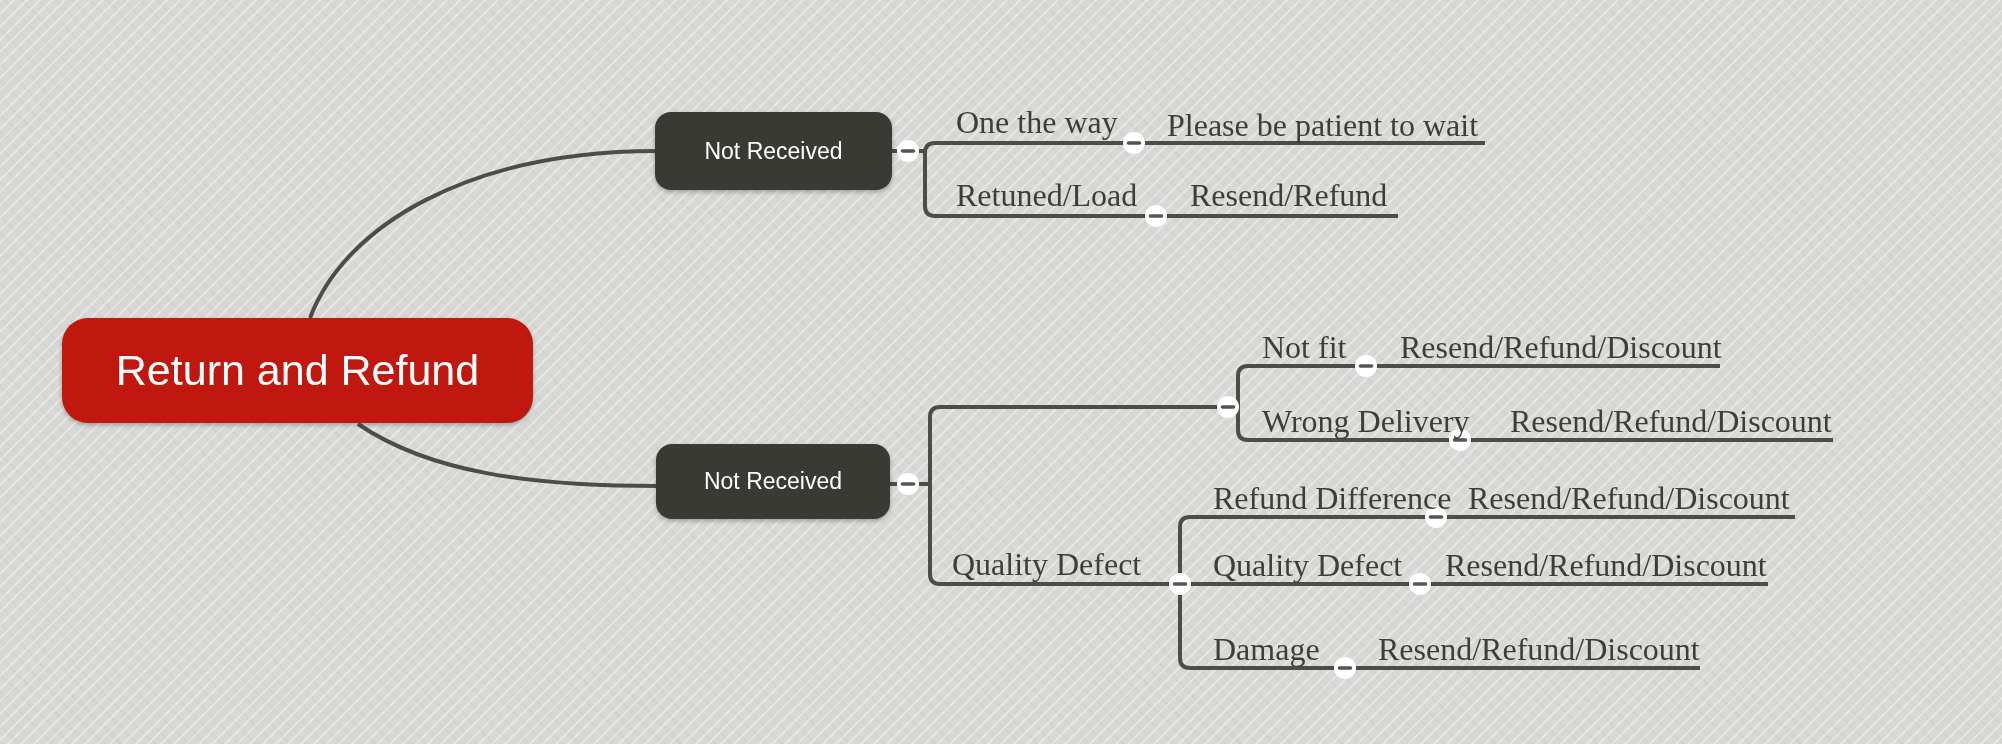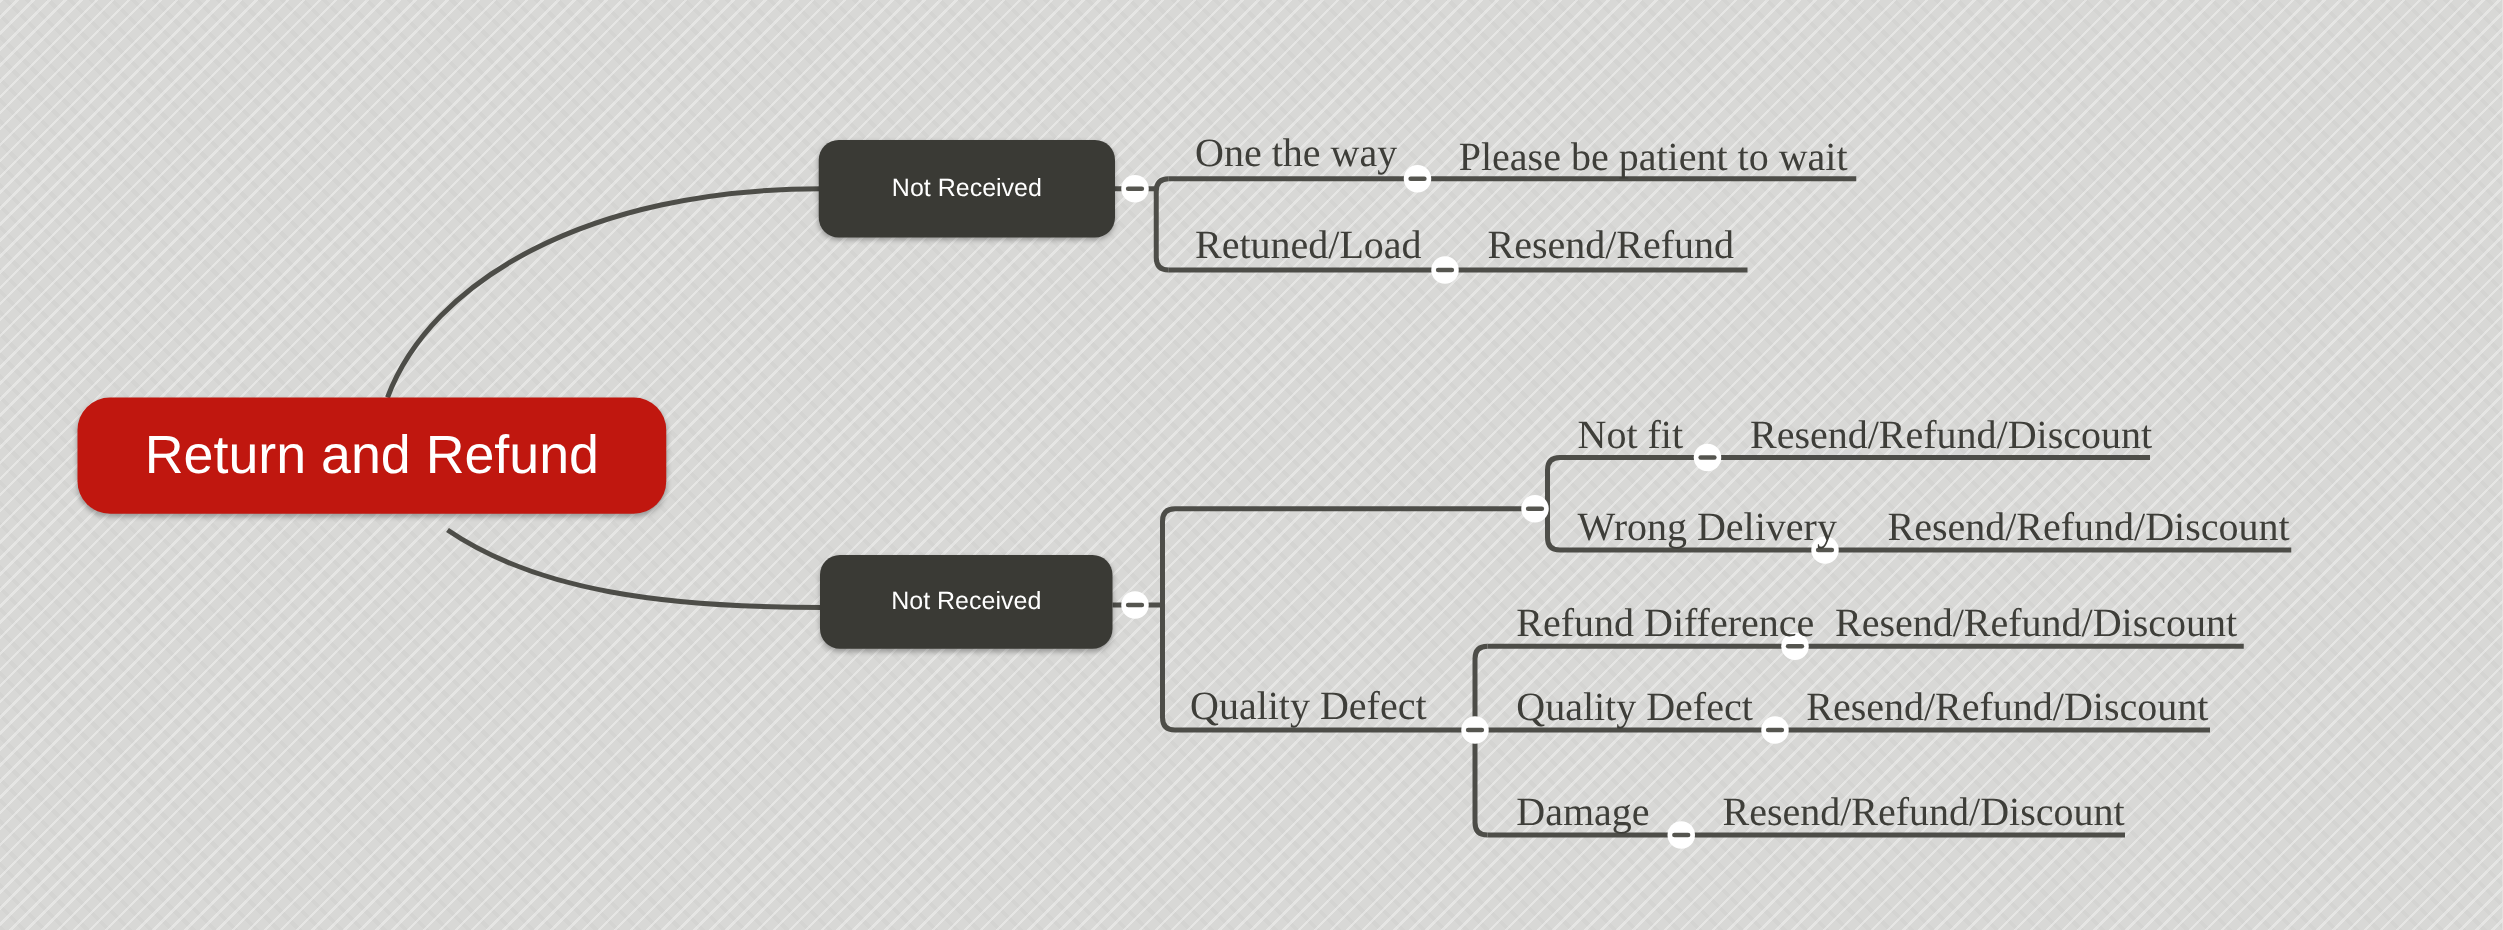--- a/index.html
+++ b/index.html
@@ -16,24 +16,24 @@
   .lines{position:absolute;left:0;top:0;}
   .branch{stroke:#4d4d48;stroke-width:4;fill:none;}
   .toggle-circle{fill:#ffffff;}
   .toggle-minus{stroke:#55554f;stroke-width:3.6;stroke-linecap:round;}
   .node{
     position:absolute;display:flex;align-items:center;justify-content:center;
     color:#ffffff;box-shadow:0 2px 4px rgba(0,0,0,0.28);box-sizing:border-box;
     white-space:nowrap;cursor:default;
   }
   .node-root{
-    left:62px;top:318px;width:471px;height:93px;border-radius:26px;
+    left:62px;top:318px;width:471px;height:105px;border-radius:26px;
     background:#c0170f;font-size:43px;
   }
-  .node-dark{background:#3a3a35;border-radius:16px;font-size:20px;}
+  .node-dark{background:#3a3a35;border-radius:16px;font-size:23px;}
   .node-nr-top{left:655px;top:112px;width:237px;height:78px;}
   .node-nr-bottom{left:656px;top:444px;width:234px;height:75px;}
   .lbl{
     position:absolute;font-size:32px;line-height:1.2;color:#3e3e39;white-space:nowrap;font-family:Liberation Serif, serif;
   }
 </style>
 </head>
 <body>
 
 <div class="canvas">

